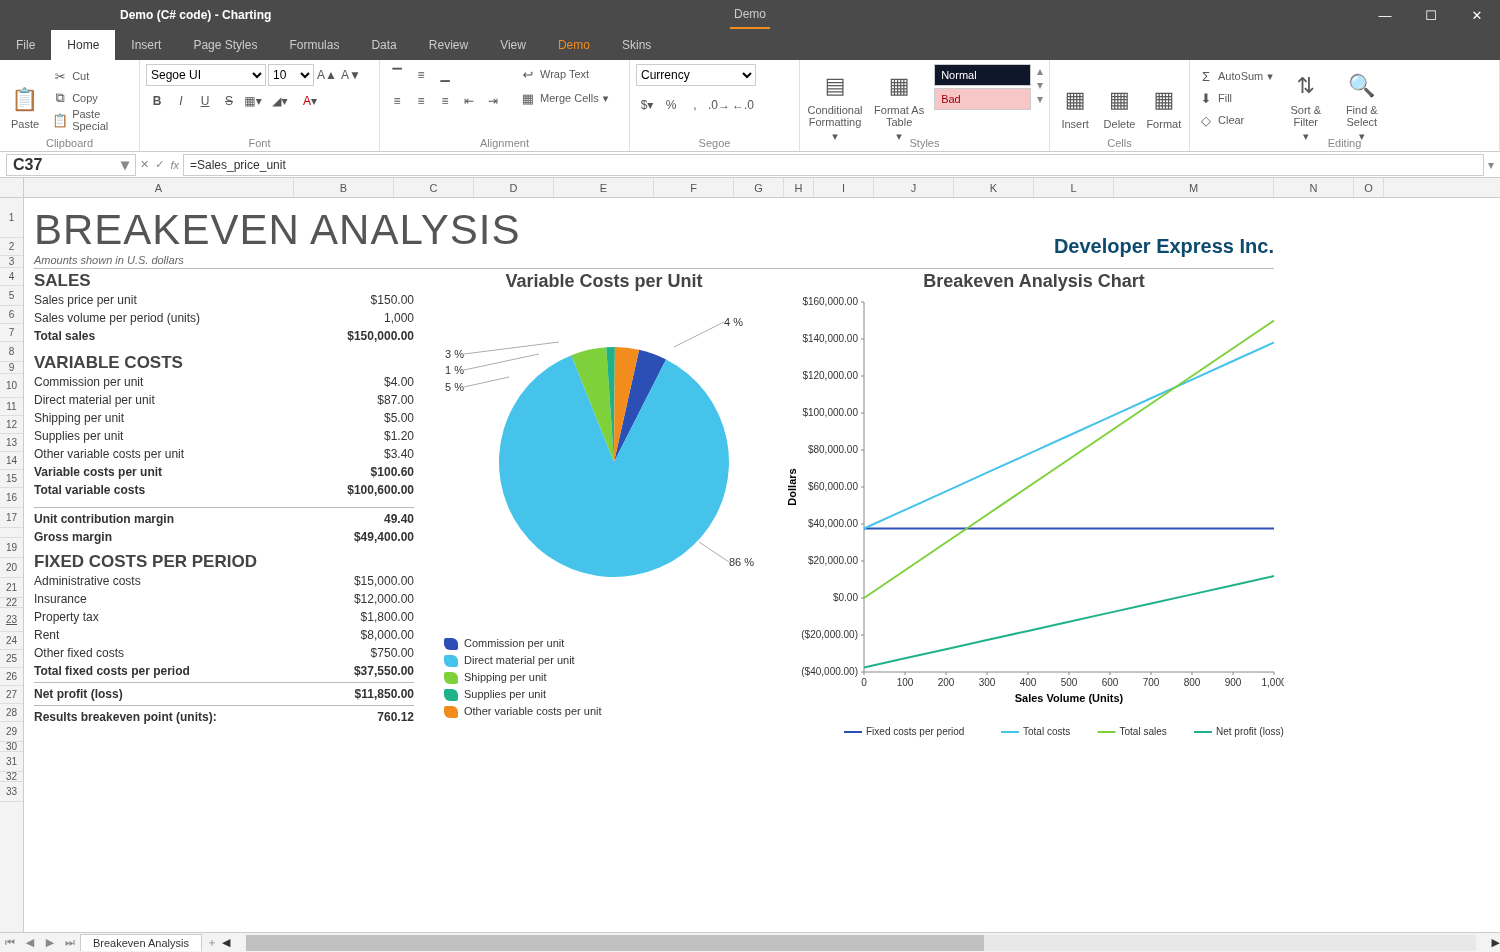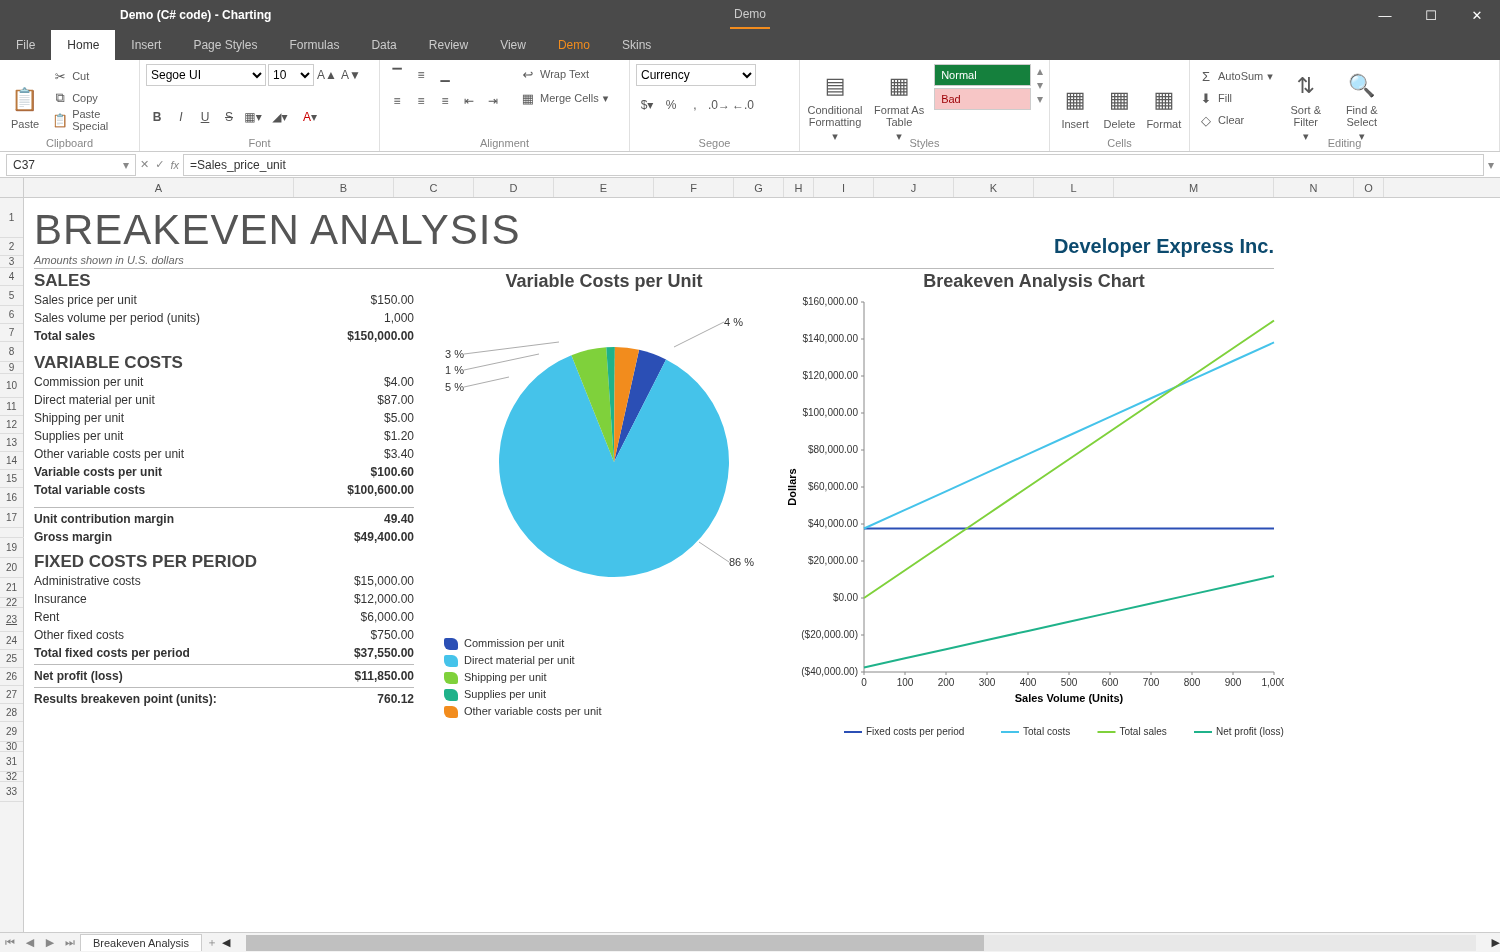--- a/index.html
+++ b/index.html
@@ -29,21 +29,21 @@
 .bigbtn .icon { width:32px; height:32px; display:flex; align-items:center; justify-content:center; font-size:22px; }
 .smbtn { display:flex; align-items:center; gap:4px; font-size:11px; color:#5a5a5a; height:20px; padding:0 2px; }
 .icon16 { width:16px; height:16px; display:inline-flex; align-items:center; justify-content:center; font-size:13px; }
 select.combo { height:22px; font-size:12px; border:1px solid #ccc; background:#fff; }
 .btn22 { width:22px; height:22px; border:1px solid transparent; display:flex; align-items:center; justify-content:center; font-size:12px; color:#555;}
 .styles-gallery { width:100px; }
 .style-item { height:22px; display:flex; align-items:center; padding:0 6px; font-size:11px; border:1px solid #ccc; margin-bottom:2px; }
 
 
 .formula-bar { height:26px; border-bottom:1px solid #ccc; display:flex; align-items:center; padding:2px 6px; gap:4px; }
-.namebox { width:130px; height:22px; border:1px solid #ccc; padding:0 6px; font-size:12px; display:flex; align-items:center; justify-content:space-between; }
+.namebox { width:130px; height:22px; border:1px solid #ccc; padding:0 6px; font-size:16px; display:flex; align-items:center; justify-content:space-between;font-weight:bold; }
 .fx-ctrl { display:flex; align-items:center; gap:6px; color:#888; font-size:11px; }
 .formula-input { flex:1; height:22px; border:1px solid #ccc; padding:0 6px; font-size:12px; display:flex; align-items:center; }
 
 
 .col-headers { height:20px; border-bottom:1px solid #ccc; display:flex; background:#f3f3f3; font-size:11px; color:#555; }
 .ch { border-right:1px solid #ddd; display:flex; align-items:center; justify-content:center; }
 .corner { width:24px; border-right:1px solid #ccc; background:#f3f3f3; }
 
 
 .grid-area { display:flex; height:calc(100vh - 30px - 30px - 92px - 26px - 20px - 20px); }
@@ -121,21 +121,21 @@
         <div class="smbtn">
             <span class="icon16">📋</span>
             <span>Paste Special</span>
           </div>
       </div>
     </div>
     <div class="group-label">Clipboard</div>
   </div>
 
   <div class="group" style="width:240px">
-    <div class="group-body vstack" style="gap:20px">
+    <div class="group-body vstack" style="gap:4px">
       <div class="hstack">
         <select class="combo" style="width:120px"><option>Segoe UI</option></select>
         <select class="combo" style="width:46px"><option>10</option></select>
         <div class="btn22">A▲</div>
         <div class="btn22">A▼</div>
       </div>
       <div class="hstack">
         <div class="btn22">
             <b>B</b>
           </div>
@@ -195,21 +195,21 @@
       </div>
     </div>
     <div class="group-label">Segoe</div>
   </div>
 
   <div class="group" style="width:250px">
     <div class="group-body">
       <div class="bigbtn"><span class="icon">▤</span><span>Conditional Formatting</span> ▾</div>
       <div class="bigbtn"><span class="icon">▦</span><span>Format As Table</span> ▾</div>
       <div class="styles-gallery">
-        <div class="style-item" style="background:#15803d;color:#fff">Normal</div>
+        <div class="style-item" style="background:#0f172a;color:#fff">Normal</div>
         <div class="style-item" style="background:#f7c6c6;color:#9c0006">Bad</div>
       </div>
       <div class="vstack" style="justify-content:space-between;color:#888">▴<br>▾<br>▾</div>
     </div>
     <div class="group-label">Styles</div>
   </div>
 
   <div class="group" style="width:140px">
     <div class="group-body">
       <div class="bigbtn" style="width:44px">
@@ -391,22 +391,26 @@
             <div class="section-h">FIXED COSTS PER PERIOD</div>
             <div class="row-line">
               <div class="lbl">Administrative costs</div>
               <div class="val">$15,000.00</div>
             </div>
             <div class="row-line">
               <div class="lbl">Insurance</div>
               <div class="val">$12,000.00</div>
             </div>
             <div class="row-line">
+              <div class="lbl">Property tax</div>
+              <div class="val">$1,800.00</div>
+            </div>
+            <div class="row-line">
               <div class="lbl">Rent</div>
-              <div class="val">$6,000.00</div>
+              <div class="val">$8,000.00</div>
             </div>
             <div class="row-line">
               <div class="lbl">Other fixed costs</div>
               <div class="val">$750.00</div>
             </div>
             <div class="row-line bold">
               <div class="lbl">Total fixed costs per period</div>
               <div class="val">$37,550.00</div>
             </div>
             <hr class="hline" style="width: 380px;">

